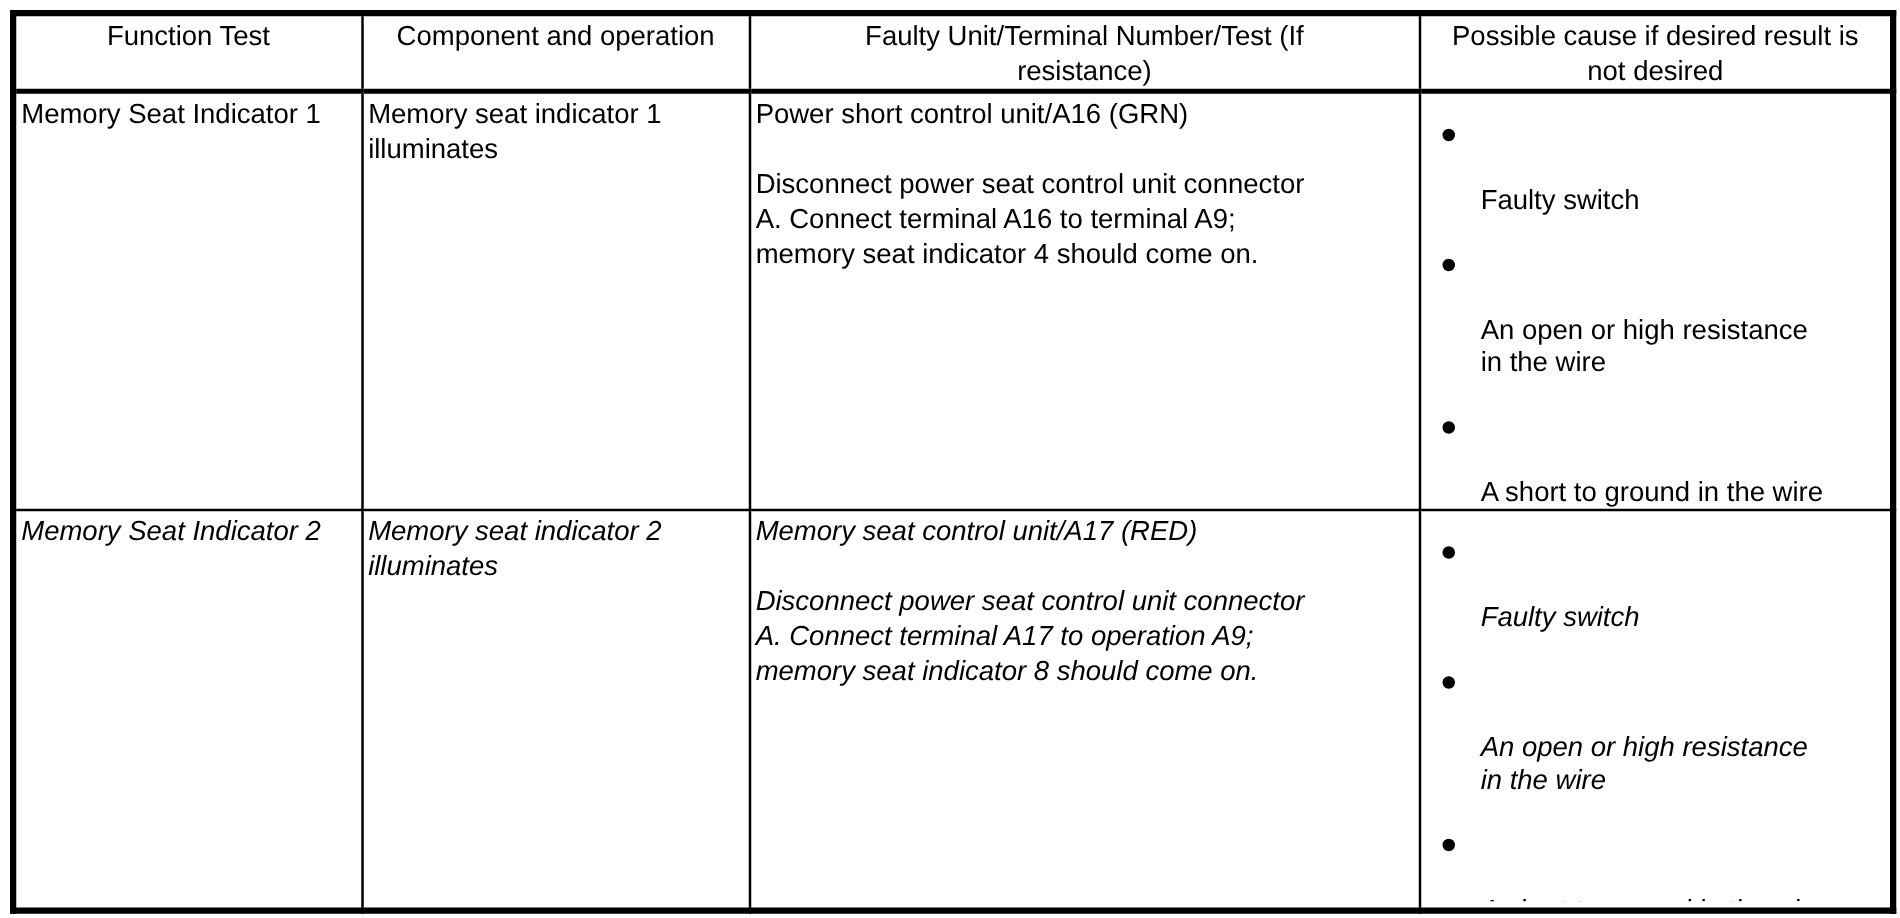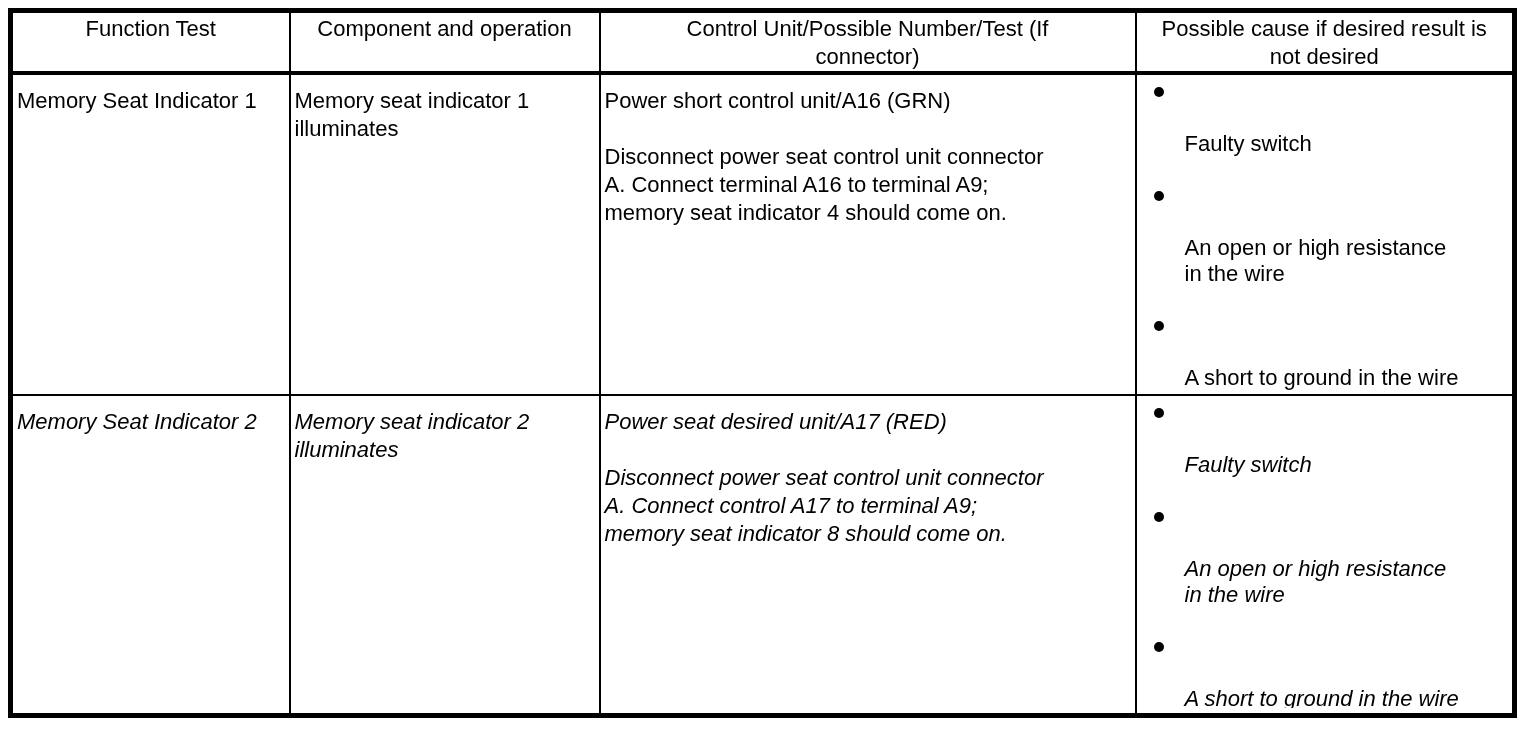--- a/index.html
+++ b/index.html
@@ -35,26 +35,26 @@
     border-bottom: 4px solid #000;
     height: 58px;
     font-weight: normal;
     text-align: center;
     padding-top: 2px;
     margin-top: 36px;
   }
   tr.row-1 { height: 322px; }
   tr.row-2 { height: 320px; font-style: italic; }
 
-  .pad { padding: 12px 2px 0 4px; }
+  .pad { padding: 2px 2px 0 4px; }
   .ln { white-space: nowrap; }
   .blank-28 { height: 28px; }
 
   
-  .causes { padding-top: 4px; line-height: 26px; }
+  .causes { padding-top: 20px; line-height: 26px; }
   .causes.clip { height: 312px; overflow: hidden; }
   .bullet-line { height: 26px; display: flex; align-items: center; }
   .bullet {
     width: 10px; height: 10px;
     border-radius: 50%;
     background: #000;
     margin-left: 17px;
     flex: 0 0 auto;
   }
   .gap-26 { height: 26px; }
@@ -72,22 +72,22 @@
   </colgroup>
   <thead>
     <tr>
       <th>
         <div class="ln">Function Test</div>
       </th>
       <th>
         <div class="ln">Component and operation</div>
       </th>
       <th>
-        <div class="ln">Control Unit/Possible Number/Test (If</div>
-        <div class="ln">connector)</div>
+        <div class="ln">Faulty Unit/Terminal Number/Test (If</div>
+        <div class="ln">resistance)</div>
       </th>
       <th>
         <div class="ln">Possible cause if desired result is</div>
         <div class="ln">not desired</div>
       </th>
     </tr>
   </thead>
   <tbody>
 
     <tr class="row-1">
@@ -150,24 +150,24 @@
         <div class="pad ln">Memory Seat Indicator 2</div>
       </td>
       <td>
         <div class="pad">
           <div class="ln">Memory seat indicator 2</div>
           <div class="ln">illuminates</div>
         </div>
       </td>
       <td>
         <div class="pad">
-          <div class="ln">Power seat desired unit/A17 (RED)</div>
+          <div class="ln">Memory seat control unit/A17 (RED)</div>
           <div class="blank-28"></div>
           <div class="ln">Disconnect power seat control unit connector</div>
-          <div class="ln">A. Connect control A17 to terminal A9;</div>
+          <div class="ln">A. Connect terminal A17 to operation A9;</div>
           <div class="ln">memory seat indicator 8 should come on.</div>
         </div>
       </td>
       <td>
         <div class="causes clip">
           <div>
             <div class="bullet-line">
                 <span class="bullet"></span>
               </div>
             <div class="gap-26"></div>

